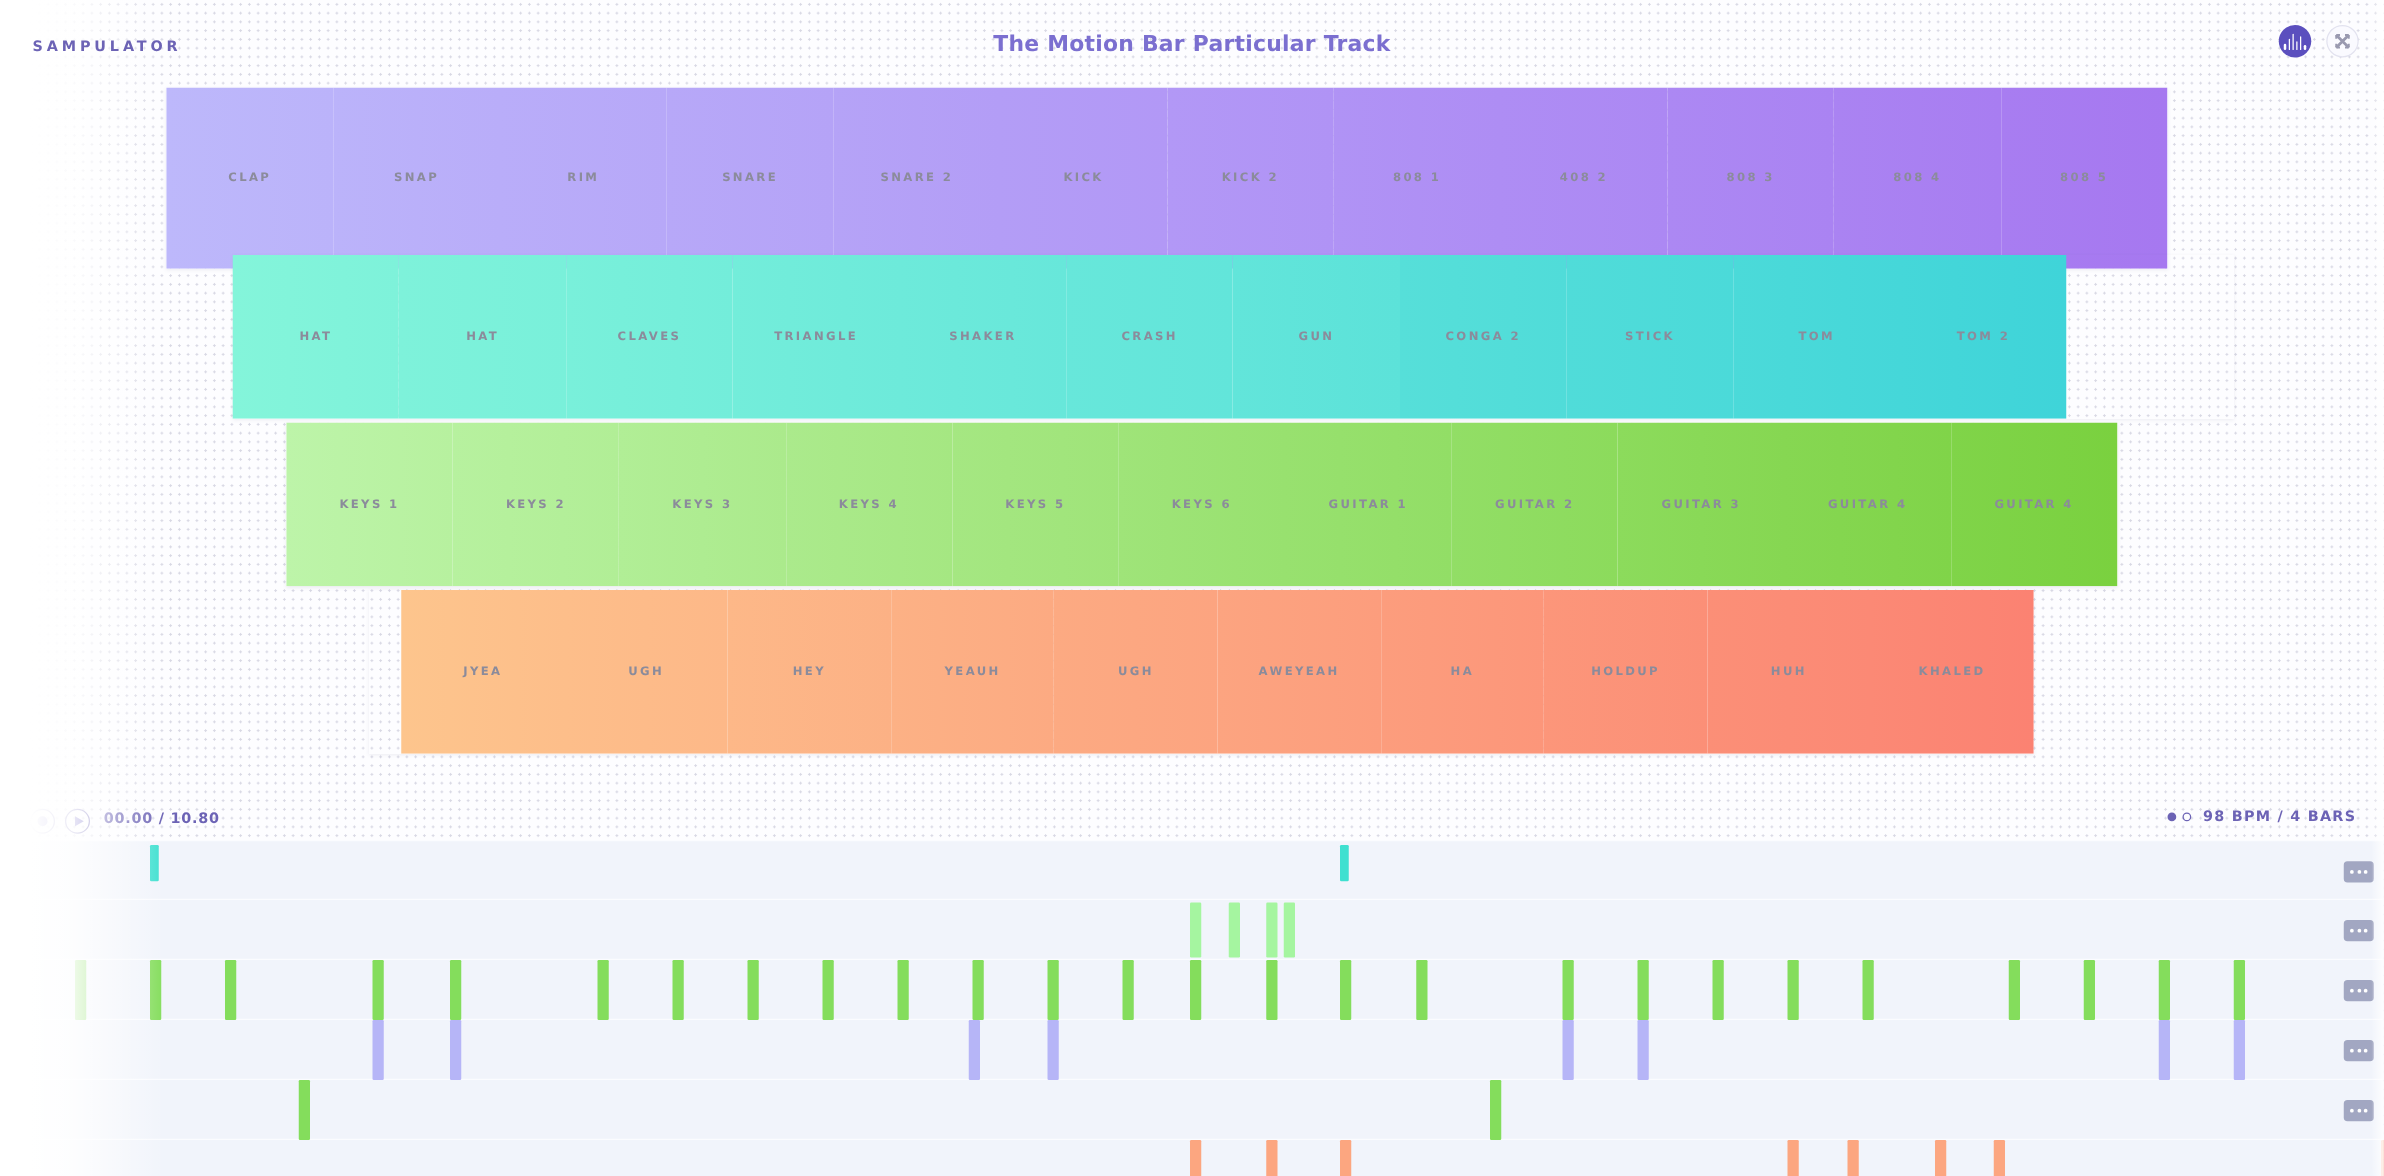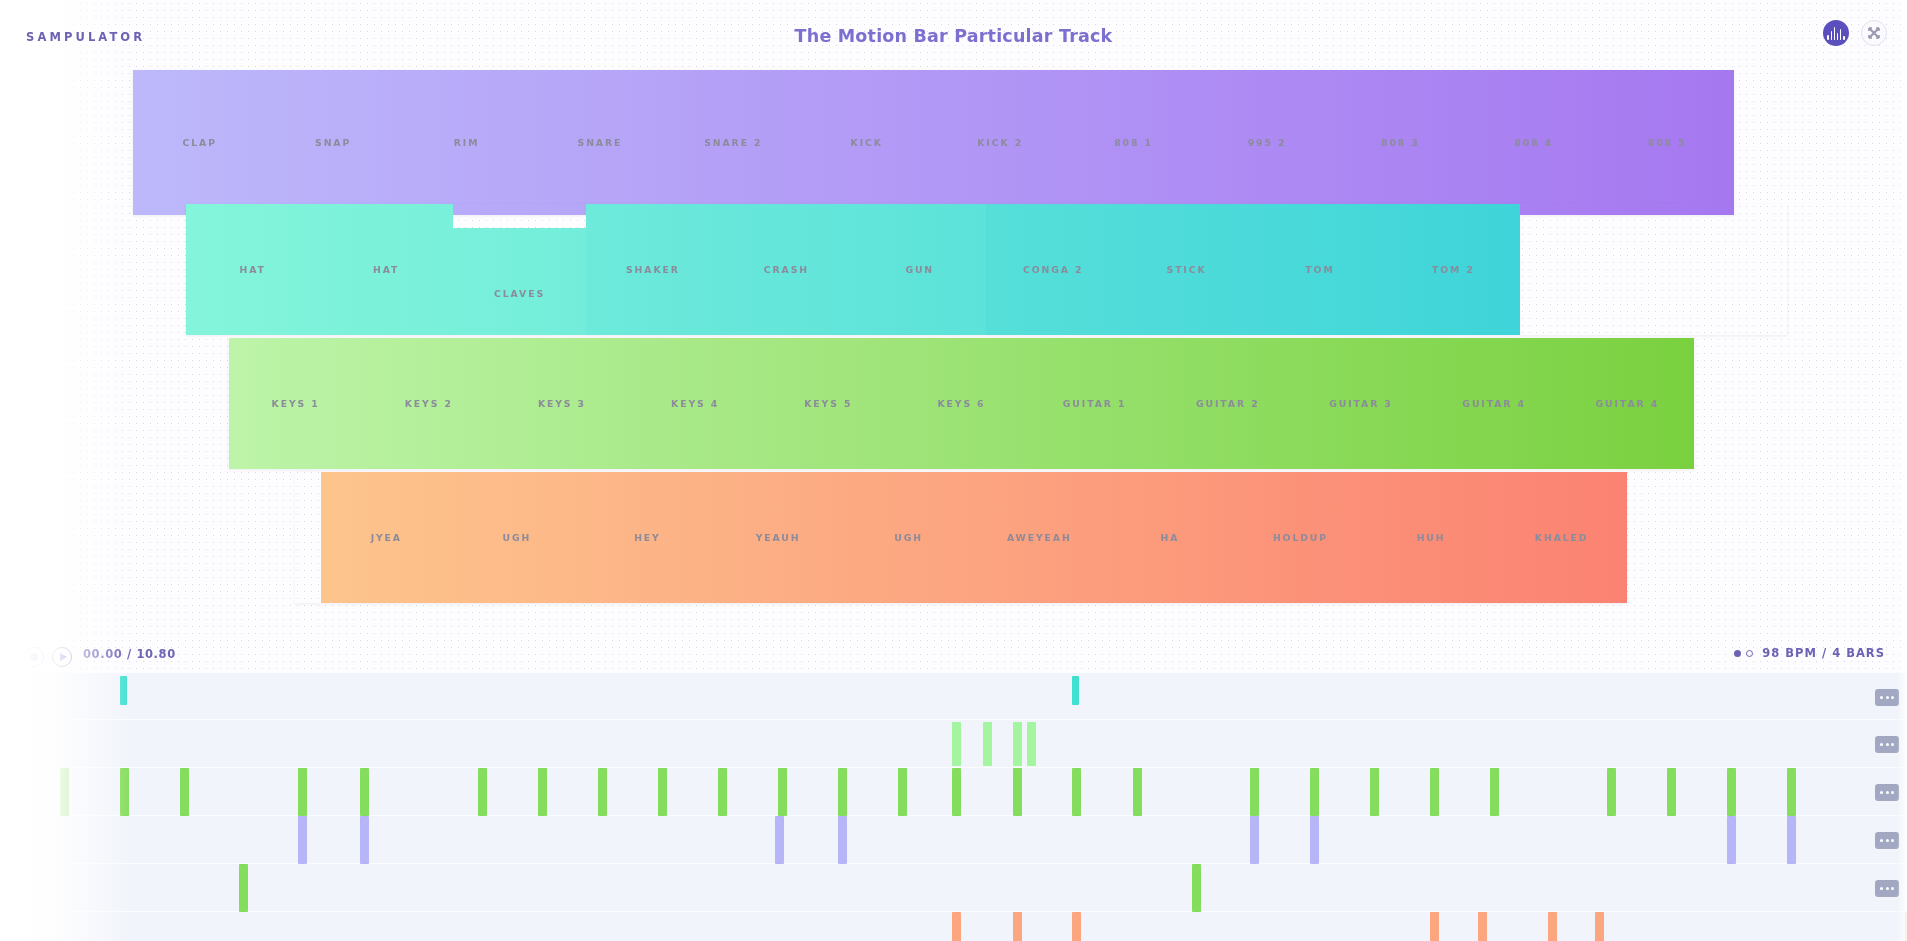--- a/index.html
+++ b/index.html
@@ -140,21 +140,21 @@
       <div class="icon-btn ghost">
         <svg width="14" height="14" viewBox="0 0 14 14">
           <path d="M2 2 L12 12 M12 2 L2 12" stroke="#9a9ab0" stroke-width="2.2" fill="none"></path>
           <path d="M2 2 L5 2 M2 2 L2 5 M12 12 L9 12 M12 12 L12 9 M12 2 L9 2 M12 2 L12 5 M2 12 L5 12 M2 12 L2 9" stroke="#9a9ab0" stroke-width="1.6" fill="none"></path>
         </svg>
       </div>
     </div>
   </div>
 
   <div class="pad-area" id="pad-area">
-      <div class="pad-row" style="left: 133px; top: 70px; width: 1601px; height: 145px;">
+      <div class="pad-row" style="left: 133px; top: 70px; width: 1601px; height: 145px; justify-content: flex-end;">
         <div class="pad" style="width: 8.33333%; height: 100%; background: linear-gradient(to right, rgb(189, 184, 251), rgb(187, 179, 250));">
           <span>CLAP</span>
         </div>
         <div class="pad" style="width: 8.33333%; height: 100%; background: linear-gradient(to right, rgb(187, 179, 250), rgb(185, 173, 249));">
           <span>SNAP</span>
         </div>
         <div class="pad" style="width: 8.33333%; height: 100%; background: linear-gradient(to right, rgb(185, 173, 249), rgb(183, 168, 248));">
           <span>RIM</span>
         </div>
         <div class="pad" style="width: 8.33333%; height: 100%; background: linear-gradient(to right, rgb(183, 168, 248), rgb(181, 163, 247));">
@@ -166,41 +166,44 @@
         <div class="pad" style="width: 8.33333%; height: 100%; background: linear-gradient(to right, rgb(179, 157, 246), rgb(178, 152, 246));">
           <span>KICK</span>
         </div>
         <div class="pad" style="width: 8.33333%; height: 100%; background: linear-gradient(to right, rgb(178, 152, 246), rgb(176, 147, 245));">
           <span>KICK 2</span>
         </div>
         <div class="pad" style="width: 8.33333%; height: 100%; background: linear-gradient(to right, rgb(176, 147, 245), rgb(174, 141, 244));">
           <span>808 1</span>
         </div>
         <div class="pad" style="width: 8.33333%; height: 100%; background: linear-gradient(to right, rgb(174, 141, 244), rgb(172, 136, 243));">
-          <span>995 2</span>
+          <span>408 2</span>
         </div>
         <div class="pad" style="width: 8.33333%; height: 100%; background: linear-gradient(to right, rgb(172, 136, 243), rgb(170, 131, 242));">
           <span>808 3</span>
         </div>
         <div class="pad" style="width: 8.33333%; height: 100%; background: linear-gradient(to right, rgb(170, 131, 242), rgb(168, 125, 241));">
           <span>808 4</span>
         </div>
         <div class="pad" style="width: 8.33333%; height: 100%; background: linear-gradient(to right, rgb(168, 125, 241), rgb(166, 120, 240));">
           <span>808 5</span>
         </div>
       </div>
       <div class="pad-row" style="left: 186px; top: 204px; width: 1601px; height: 131px;">
         <div class="pad" style="width: 8.33333%; height: 100%; background: linear-gradient(to right, rgb(132, 245, 218), rgb(126, 242, 218));">
           <span>HAT</span>
         </div>
         <div class="pad" style="width: 8.33333%; height: 100%; background: linear-gradient(to right, rgb(126, 242, 218), rgb(121, 240, 218));">
           <span>HAT</span>
         </div>
-        <div class="pad" style="width: 8.33333%; height: 100%; background: linear-gradient(to right, rgb(121, 240, 218), rgb(115, 237, 218)); margin-top: 24px;">
+        <div class="pad" style="width: 8.33333%; height: 100%; background: linear-gradient(to right, rgb(121, 240, 218), rgb(115, 237, 218));">
           <span>CLAVES</span>
+        </div>
+        <div class="pad" style="width: 8.33333%; height: 100%; background: linear-gradient(to right, rgb(115, 237, 218), rgb(109, 234, 218));">
+          <span>TRIANGLE</span>
         </div>
         <div class="pad" style="width: 8.33333%; height: 100%; background: linear-gradient(to right, rgb(109, 234, 218), rgb(103, 231, 218));">
           <span>SHAKER</span>
         </div>
         <div class="pad" style="width: 8.33333%; height: 100%; background: linear-gradient(to right, rgb(103, 231, 218), rgb(98, 229, 218));">
           <span>CRASH</span>
         </div>
         <div class="pad" style="width: 8.33333%; height: 100%; background: linear-gradient(to right, rgb(98, 229, 218), rgb(92, 226, 217));">
           <span>GUN</span>
         </div>

